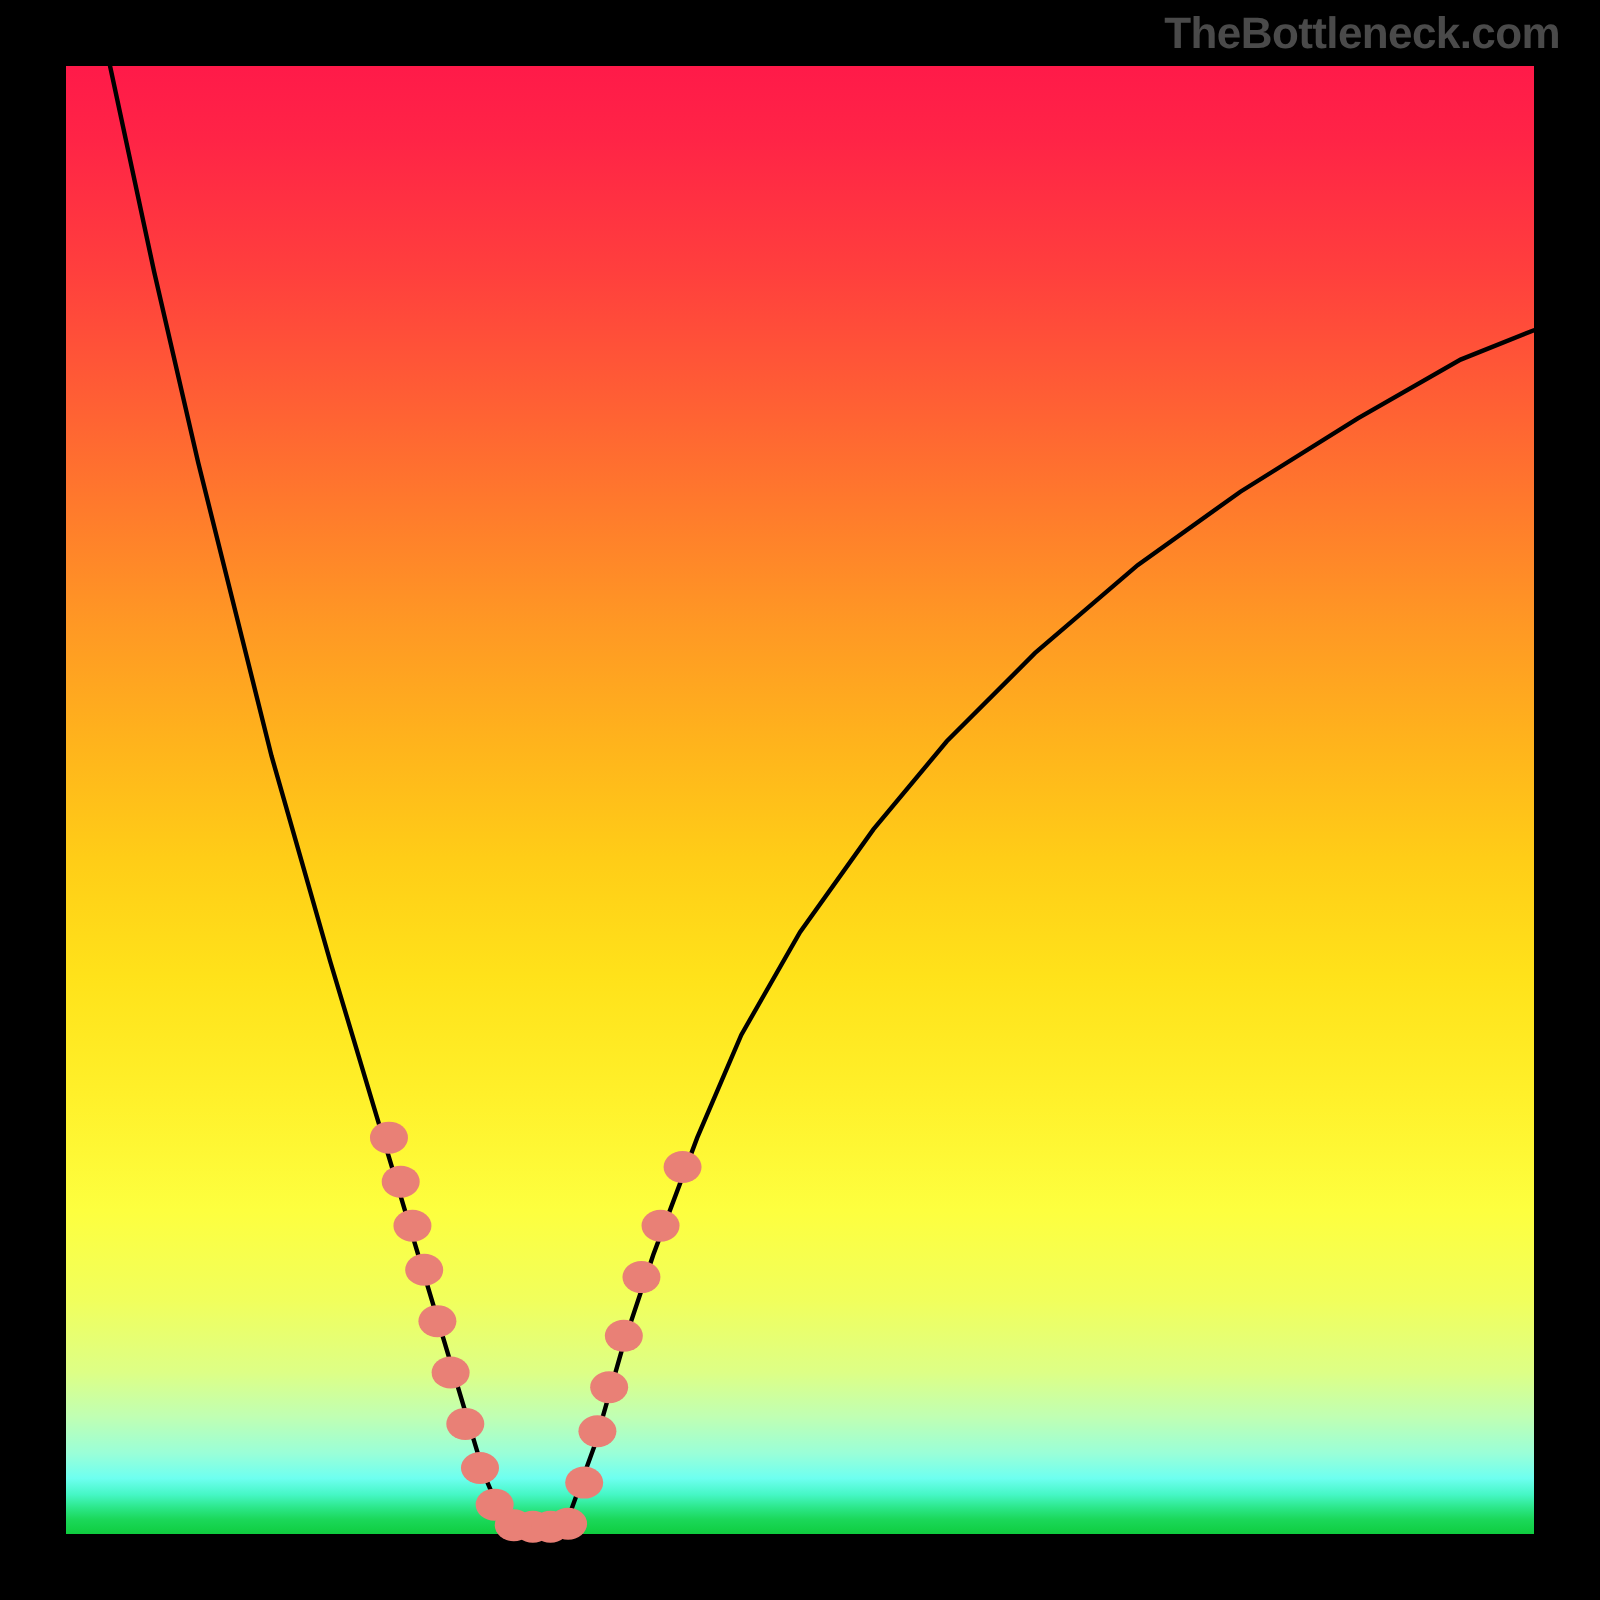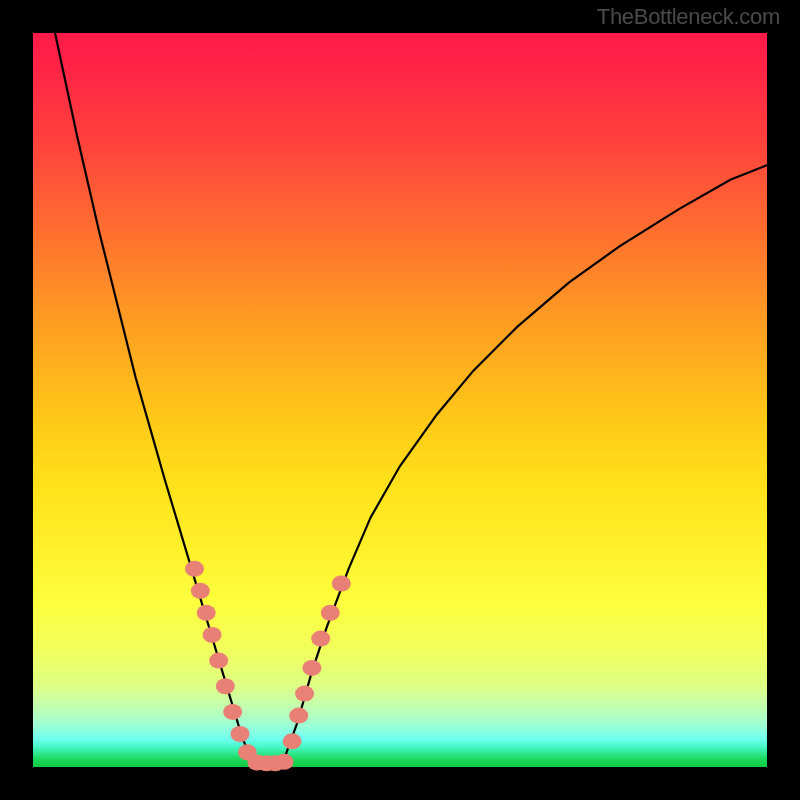--- a/index.html
+++ b/index.html
@@ -63,21 +63,21 @@
   .bead {
     fill: #e98076;
     stroke: none;
   }
   .watermark {
     position: absolute;
     top: 4px;
     right: 20px;
     color: #4a4a4a;
     font-size: 22px;
-    font-weight: 400;
+    font-weight: 700;
     letter-spacing: -0.3px;
     text-align: right;
   }
 </style>
 </head>
 <body>
 
 <div class="stage">
   <div class="watermark">TheBottleneck.com</div>
   <div class="plot-area">

